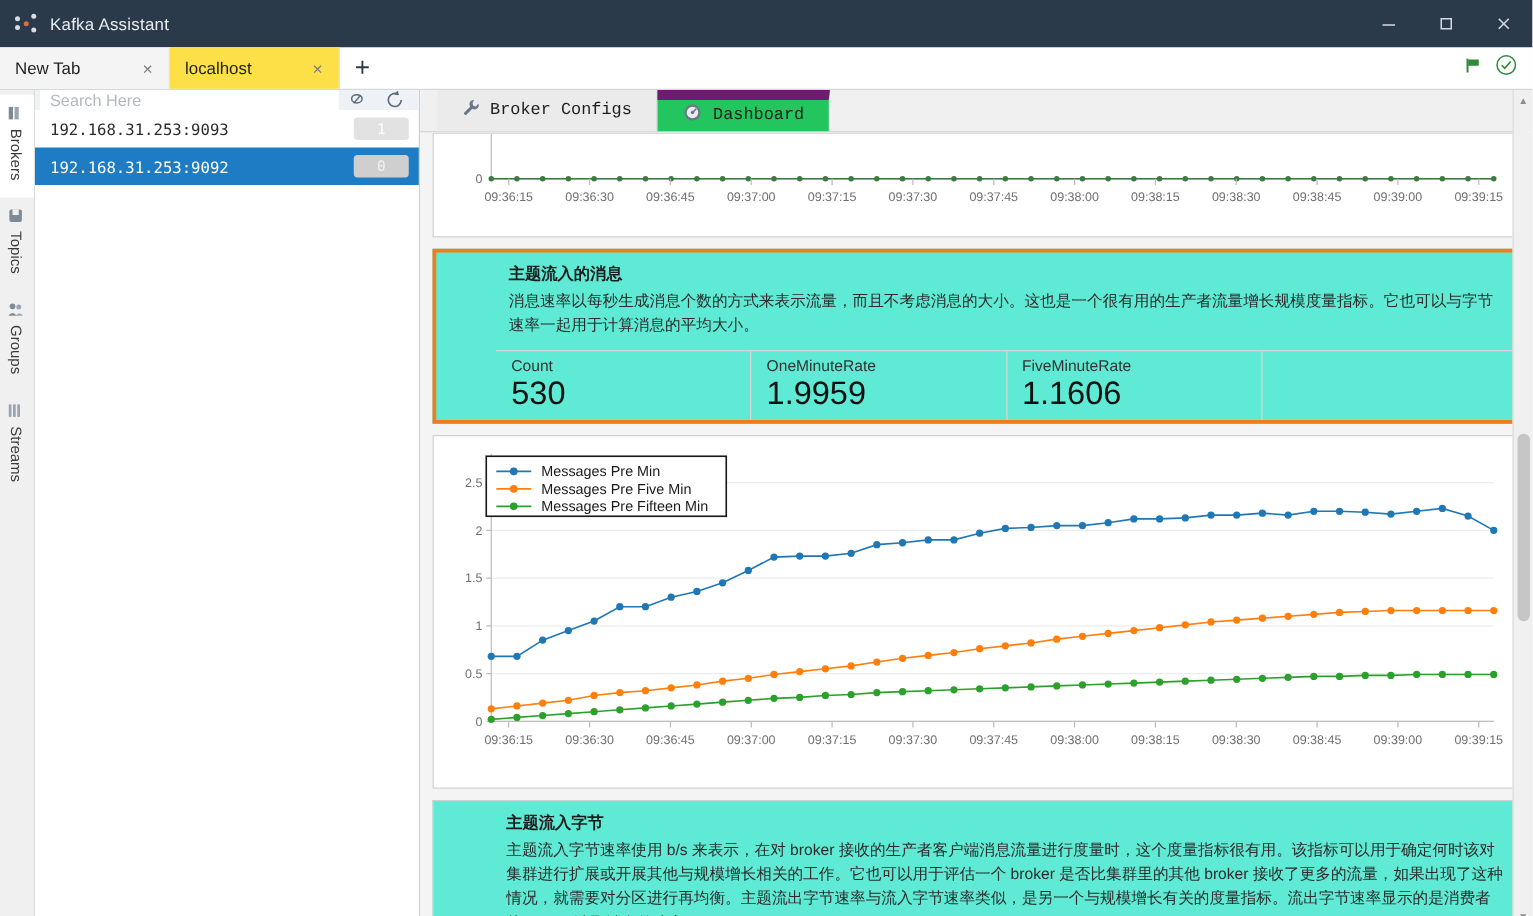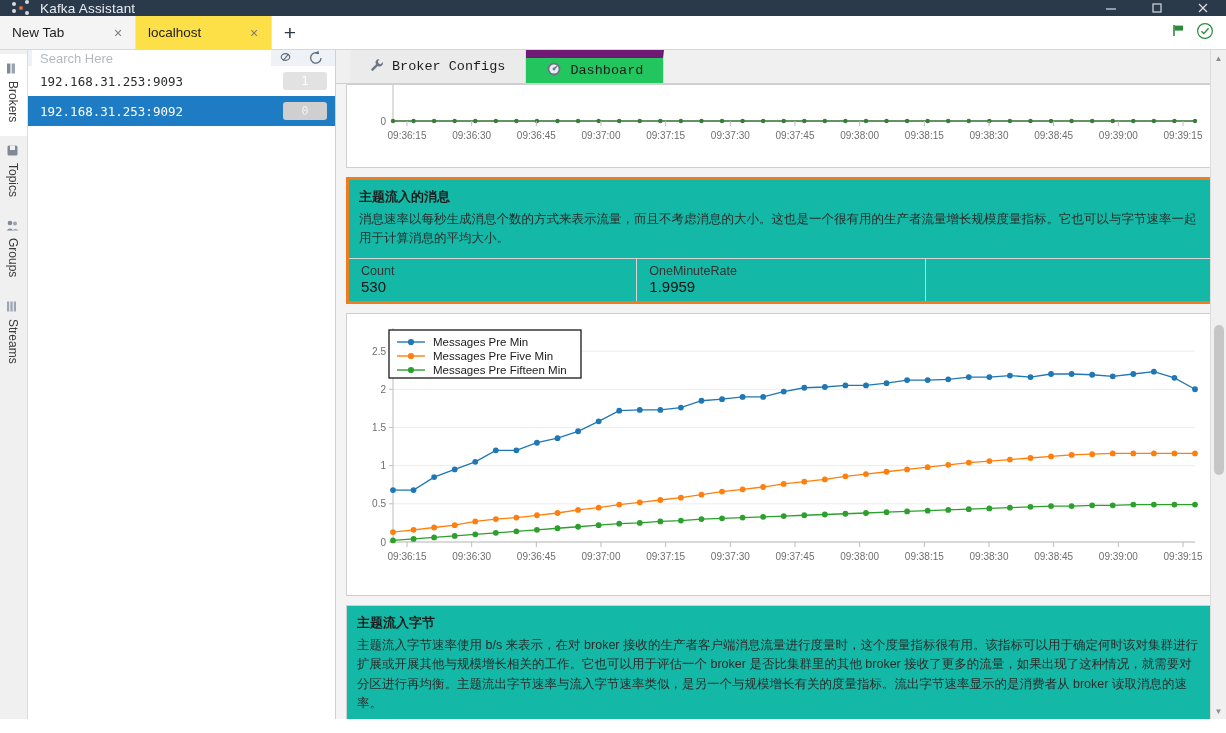--- a/index.html
+++ b/index.html
@@ -5,21 +5,21 @@
   * { box-sizing: border-box; margin: 0; padding: 0; }
   html, body {
     width: 1226px; height: 733px;
     font-family: "Liberation Sans", sans-serif;
     background: #ffffff;
     overflow: hidden;
   }
 
   
   #titlebar {
-    height: 16px; background: #2b3a4a;
+    height: 38px; background: #2b3a4a;
     display: flex; align-items: center;
     color: #e8edf2; font-size: 13px;
   }
   #app-logo { width: 20px; height: 16px; margin: 0 8px 0 12px; position: relative; }
   #app-logo i {
     position: absolute; border-radius: 50%; width: 4px; height: 4px; background: #d7dde3;
   }
   #app-logo i:nth-child(1){ left:0; top:2px; }
   #app-logo i:nth-child(2){ left:0; top:9px; }
   #app-logo i:nth-child(3){ left:7px; top:6px; background:#e06c3b; }
@@ -99,31 +99,31 @@
               border-bottom: 1px solid #cfcfcf; padding-left: 14px; font-family: Liberation Mono, monospace; }
   .mtab {
     display: flex; align-items: center; gap: 8px; padding: 0 20px;
     font-size: 13.5px; color: #1d1d1d; background: #ebebeb;
     border-right: 1px solid #dcdcdc;
   }
   .mtab.active { background: #22c55e; border-top: 8px solid #701a75; padding-top: 0; justify-content: flex-end; }
 
   #scrollarea { flex: 1; position: relative; overflow: hidden; background: #f4f4f4; padding: 0 10px; }
 
-  .card { background: #14b8a6; border: 1px solid #cfcfcf; margin-bottom: 9px; }
+  .card { background: #5eead4; border: 1px solid #cfcfcf; margin-bottom: 9px; padding-left: 48px; }
   .card.highlighted { border: 3px solid #f07c1e; }
 
   .card-title { font-size: 13px; font-weight: bold; color: #1b1b1b; padding: 8px 10px 4px 10px; }
   .card-desc  { font-size: 12.5px; color: #2b2b2b; line-height: 1.55; padding: 0 12px 9px 10px; }
 
   .metrics { display: flex; border-top: 1px solid #d5d5d5; }
   .metric { flex: 1; border-right: 1px solid #d5d5d5; padding: 5px 0 6px 12px; }
   .metric:last-child { border-right: none; }
   .metric-label { font-size: 12.5px; color: #333; }
-  .metric-value { font-size: 15px; color: #111; line-height: 1.15; }
+  .metric-value { font-size: 26px; color: #111; line-height: 1.15; }
 
   
   .chartcard { background:#fff; border:1px solid #cfcfcf; margin-bottom: 9px; }
   svg.chart { display: block; }
   .axlbl { font-size: 10px; fill: #6e6e6e; font-family: "Liberation Sans", sans-serif; }
   .grid { stroke: #ececec; stroke-width: 1; }
   .axis { stroke: #bdbdbd; stroke-width: 1; }
   .tick { stroke: #bdbdbd; stroke-width: 1; }
   .legendbox { fill: #ffffff; stroke: #1a1a1a; stroke-width: 1.3; }
   .legendtxt { font-size: 11.5px; fill: #1a1a1a; font-family: "Liberation Sans", sans-serif; }
@@ -369,20 +369,24 @@
         <div class="card-title">主题流入的消息</div>
         <div class="card-desc">消息速率以每秒生成消息个数的方式来表示流量，而且不考虑消息的大小。这也是一个很有用的生产者流量增长规模度量指标。它也可以与字节速率一起用于计算消息的平均大小。</div>
         <div class="metrics">
           <div class="metric">
             <div class="metric-label">Count</div>
             <div class="metric-value">530</div>
           </div>
           <div class="metric">
             <div class="metric-label">OneMinuteRate</div>
             <div class="metric-value">1.9959</div>
+          </div>
+          <div class="metric">
+            <div class="metric-label">FiveMinuteRate</div>
+            <div class="metric-value">1.1606</div>
           </div>
           <div class="metric">
             <div class="metric-label"></div>
             <div class="metric-value"></div>
           </div>
         </div>
       </div>
 
       <div class="chartcard">
         <svg class="chart" id="chart-main" width="868" height="281" viewBox="0 0 868 281">

